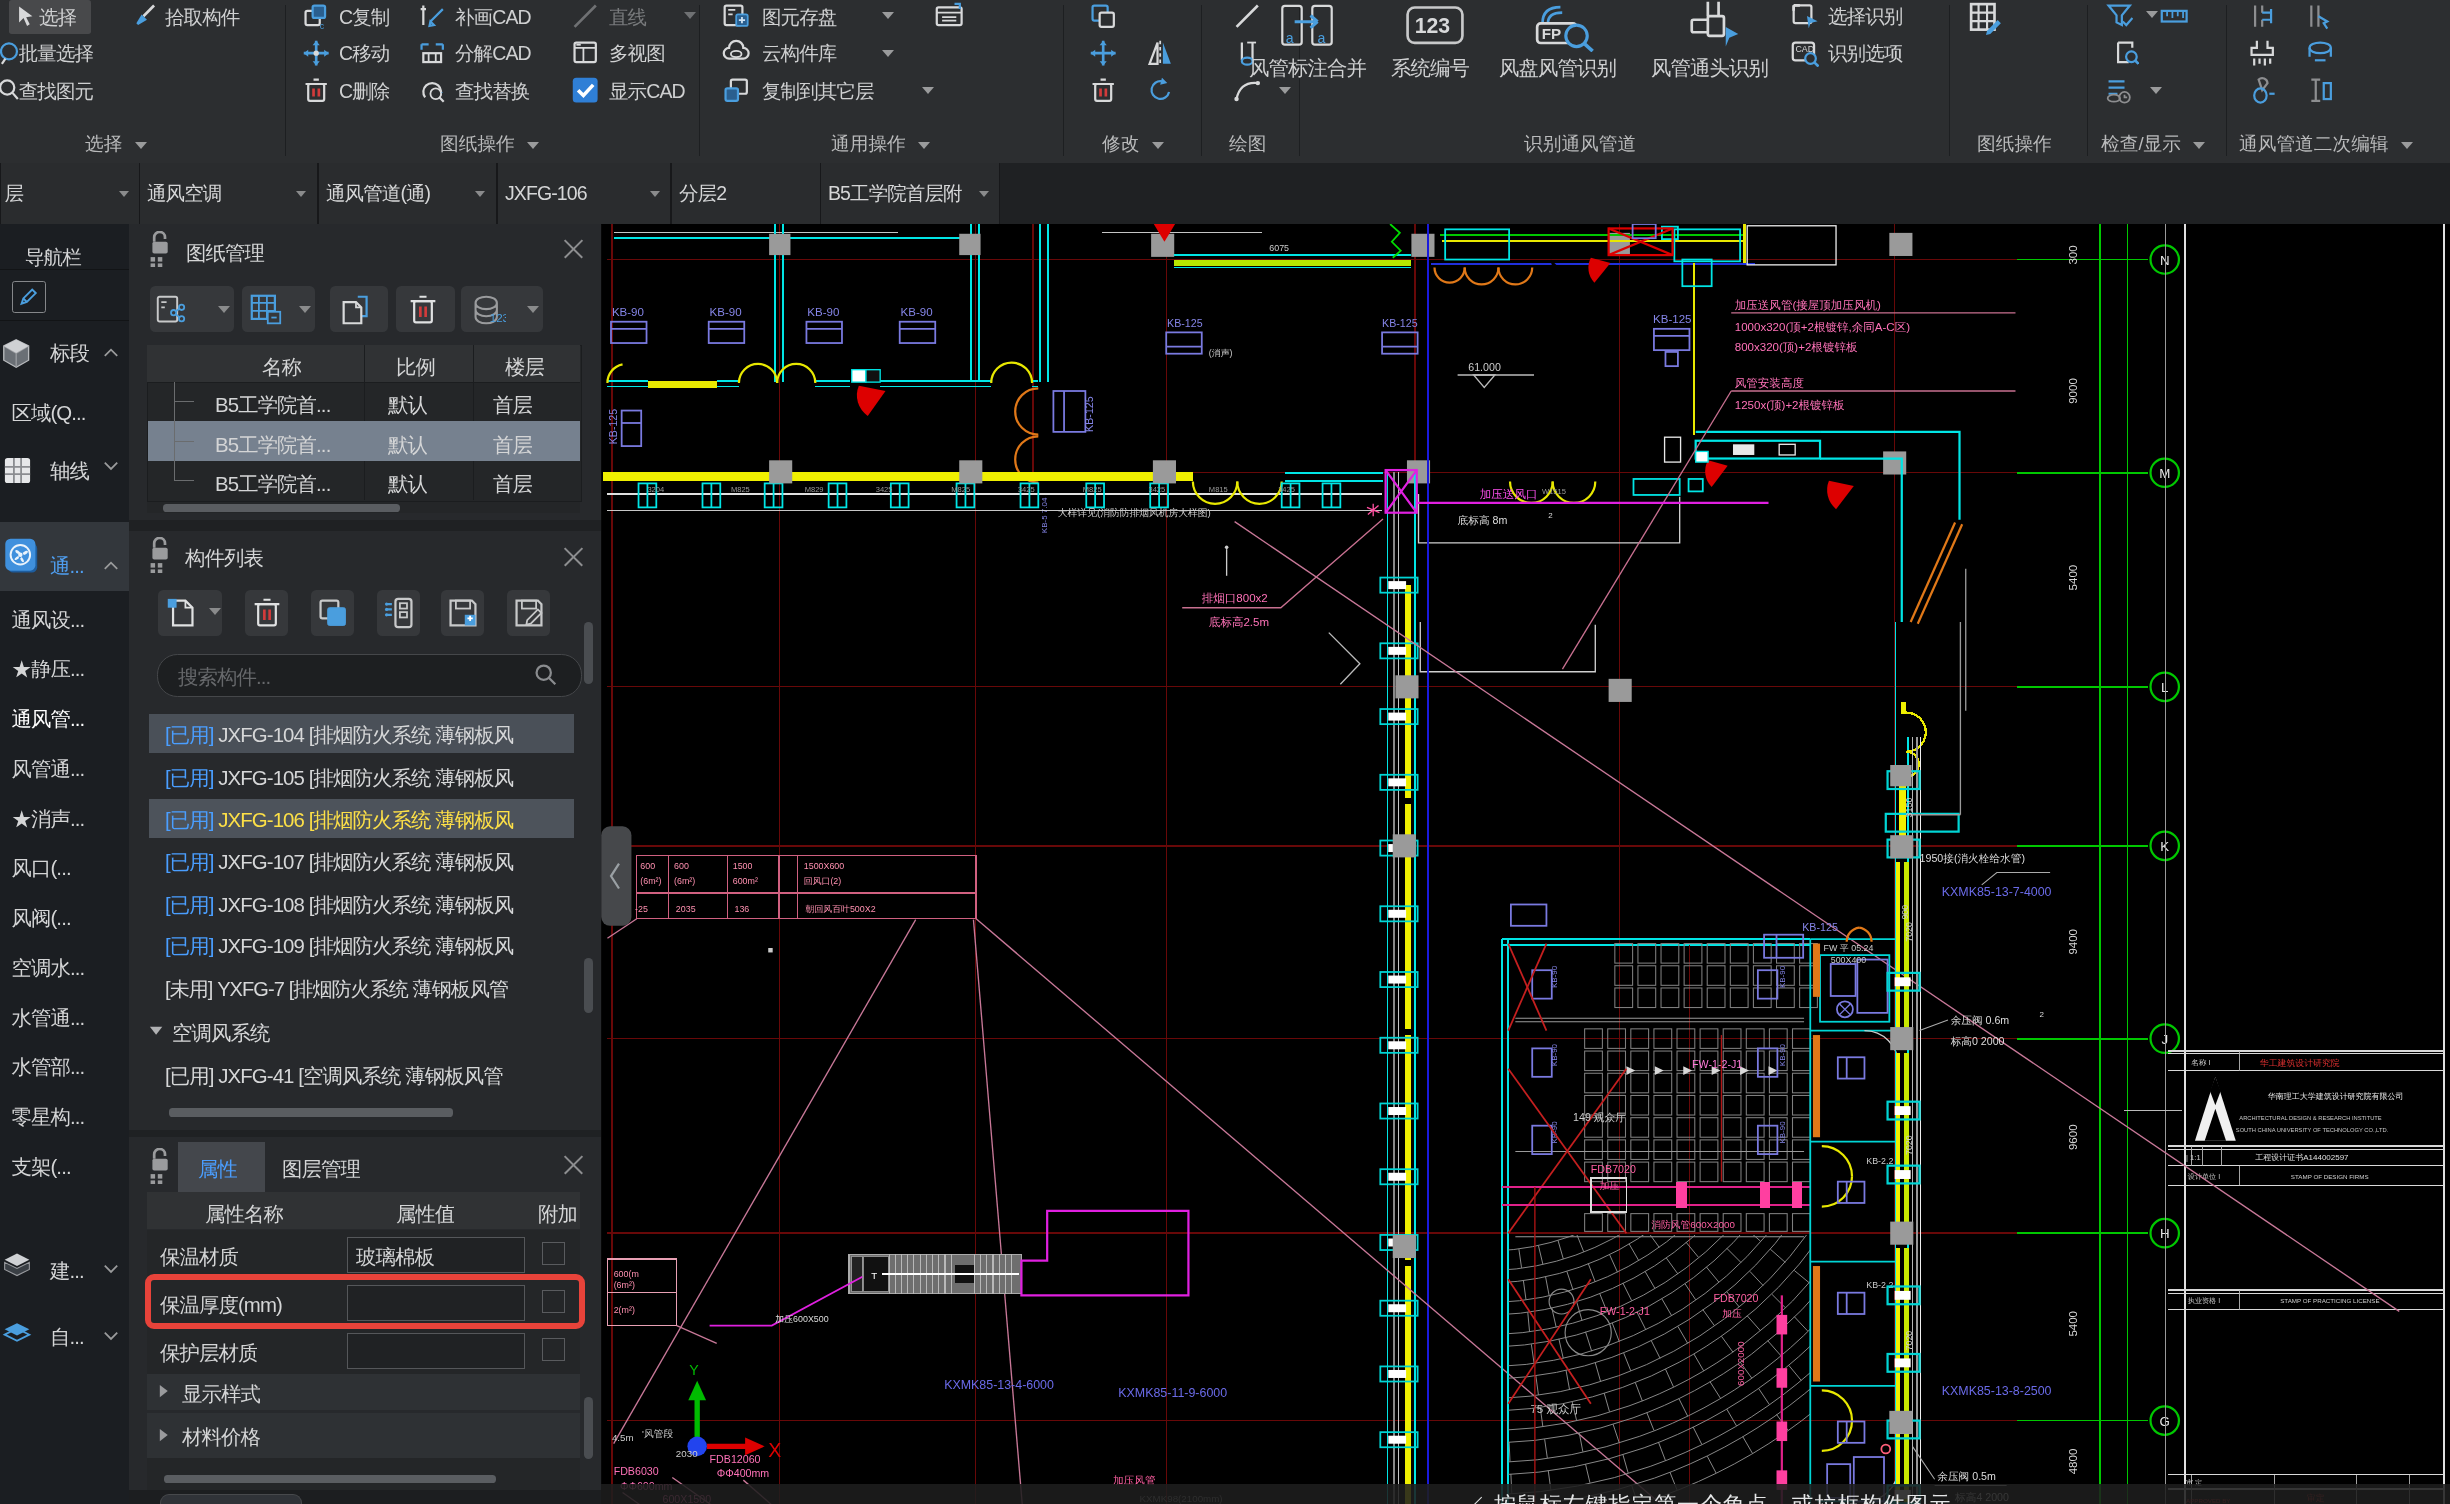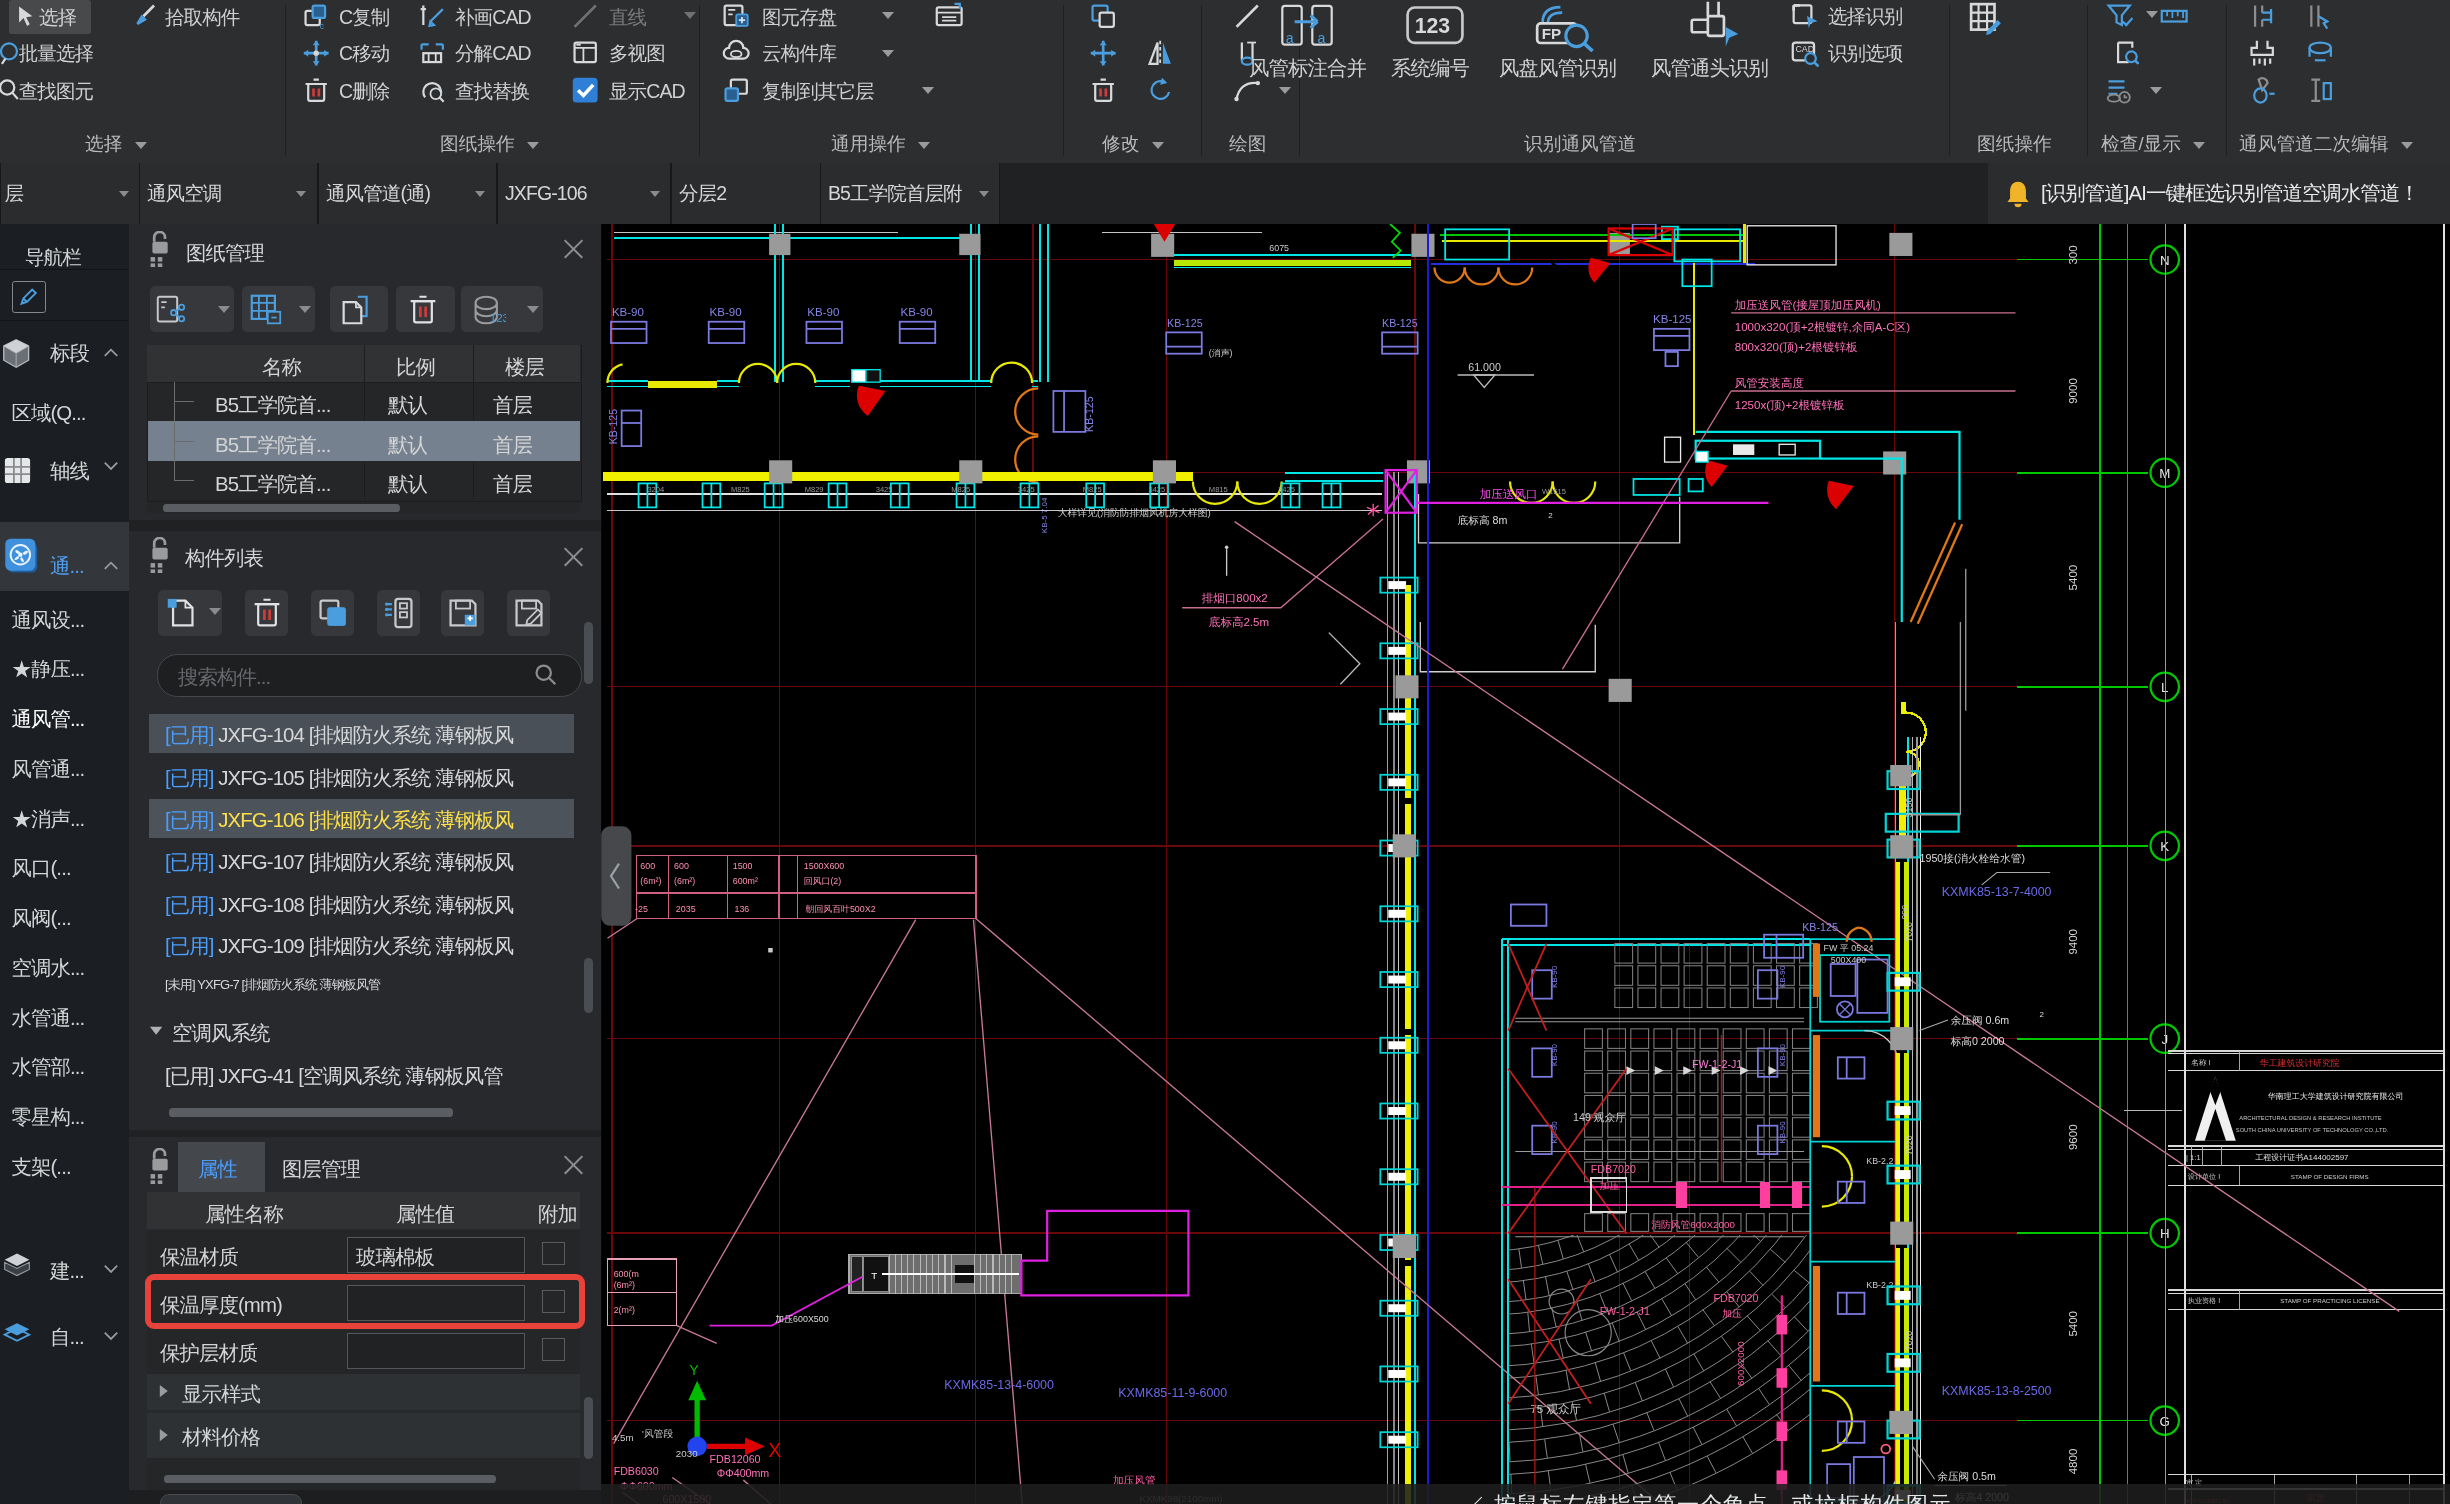--- a/index.html
+++ b/index.html
@@ -286,24 +286,20 @@
       </svg>
 </div>
 
 <div id="combos" class="abs">
 <div class="combo" style="left:0;width:138px"><span class="ctext" style="margin-left:3.6px">层</span><span class="ccaret" style="left:118px"></span></div>
 <div class="combo" style="left:139px;width:177px"><span class="ctext">通风空调</span><span class="ccaret" style="left:156px"></span></div>
 <div class="combo" style="left:318px;width:177px"><span class="ctext">通风管道(通)</span><span class="ccaret" style="left:156px"></span></div>
 <div class="combo" style="left:497px;width:172px"><span class="ctext">JXFG-106</span><span class="ccaret" style="left:152px"></span></div>
 <div class="combo" style="left:671px;width:173px"><span class="ctext">分层2</span><span class="ccaret" style="left:153px"></span></div>
 <div class="combo" style="left:820px;width:178px"><span class="ctext">B5工学院首层附</span><span class="ccaret" style="left:158px"></span></div>
-<div id="notif"><svg style="position:absolute;left:15px;top:16px" width="30" height="30" viewBox="0 0 34 34">
-          <path d="M17 3 C11 3 8 8 8 14 L8 22 L5 26 L29 26 L26 22 L26 14 C26 8 23 3 17 3 Z" fill="#f0b429"></path>
-          <path d="M13 28 A4 4 0 0 0 21 28 Z" fill="#f0b429"></path>
-        </svg><span style="margin-left:53px">[识别管道]AI一键框选识别管道空调水管道！</span></div>
 </div>
 
 <div id="sidebar" class="abs">
 <div class="sbitem" style="left:25px;top:15px;font-size:19.5px">导航栏</div>
 <div class="abs" style="left:0;top:45px;width:129px;height:0.9px;background:#121416"></div>
 <div class="abs" style="left:11.5px;top:57px;width:32px;height:30px;border:1.8px solid #85878a;border-radius:2.7px"></div>
 <svg class="abs" style="left:18px;top:62px" width="21.3" height="21.3" viewBox="0 0 24 24">
         <path d="M4 20 L6 14 L16 4 L20 8 L10 18 Z M6 14 L10 18" fill="none" stroke="#4a9ede" stroke-width="2.2"></path>
       </svg>
 <div class="abs" style="left:0;top:96px;width:129px;height:0.9px;background:#121416"></div>
@@ -503,21 +499,21 @@
       </svg>
 
 <div class="abs" style="left:20.4px;top:490px;width:425px;height:39px;background:#4a5058"></div>
 <div class="cell" style="left:36px;top:497px;width:409px;font-size:20.4px;letter-spacing:-0.9px"><span style="color:#4a9eff">[已用]</span><span style="color:#d6d7d8"> JXFG-104 [排烟防火系统 薄钢板风</span></div>
 <div class="cell" style="left:36px;top:540px;width:409px;font-size:20.4px;letter-spacing:-0.9px"><span style="color:#4a9eff">[已用]</span><span style="color:#d6d7d8"> JXFG-105 [排烟防火系统 薄钢板风</span></div>
 <div class="abs" style="left:20.4px;top:575px;width:425px;height:39px;background:#4d535b"></div>
 <div class="cell" style="left:36px;top:582px;width:409px;font-size:20.4px;letter-spacing:-0.9px"><span style="color:#4a9eff">[已用]</span><span style="color:#fde047"> JXFG-106 [排烟防火系统 薄钢板风</span></div>
 <div class="cell" style="left:36px;top:624px;width:409px;font-size:20.4px;letter-spacing:-0.9px"><span style="color:#4a9eff">[已用]</span><span style="color:#d6d7d8"> JXFG-107 [排烟防火系统 薄钢板风</span></div>
 <div class="cell" style="left:36px;top:667px;width:409px;font-size:20.4px;letter-spacing:-0.9px"><span style="color:#4a9eff">[已用]</span><span style="color:#d6d7d8"> JXFG-108 [排烟防火系统 薄钢板风</span></div>
 <div class="cell" style="left:36px;top:708px;width:409px;font-size:20.4px;letter-spacing:-0.9px"><span style="color:#4a9eff">[已用]</span><span style="color:#d6d7d8"> JXFG-109 [排烟防火系统 薄钢板风</span></div>
-<div class="cell" style="left:36px;top:752px;width:409px;font-size:13px;letter-spacing:-0.9px;color:#d6d7d8">[未用] YXFG-7 [排烟防火系统 薄钢板风管</div>
+<div class="cell" style="left:36px;top:752px;width:409px;font-size:20px;letter-spacing:-0.9px;color:#d6d7d8">[未用] YXFG-7 [排烟防火系统 薄钢板风管</div>
 <svg class="abs" style="left:20.4px;top:801px" width="14.2" height="10.7" viewBox="0 0 16 12">
         <path d="M1 2 L15 2 L8 11 Z" fill="#b0b1b3"></path>
       </svg>
 <div class="cell" style="left:43px;top:795px;width:409px;font-size:20.4px;letter-spacing:-0.9px;color:#d6d7d8">空调风系统</div>
 <div class="cell" style="left:36px;top:838px;width:409px;font-size:20.4px;letter-spacing:-0.9px;color:#d6d7d8">[已用] JXFG-41 [空调风系统 薄钢板风管</div>
 <div class="abs" style="left:40px;top:884px;width:284px;height:9px;background:#5a5d61;border-radius:3.6px"></div>
 <div class="abs" style="left:0px;top:906px;width:472px;height:7.1px;background:#1f2123"></div>
 
 <svg class="lockico" style="left:18px;top:924px" viewBox="0 0 30 40">
         <path d="M8 12 L8 7 A6 6 0 0 1 20 7 L20 9" fill="none" stroke="#9a9b9d" stroke-width="3"></path>

